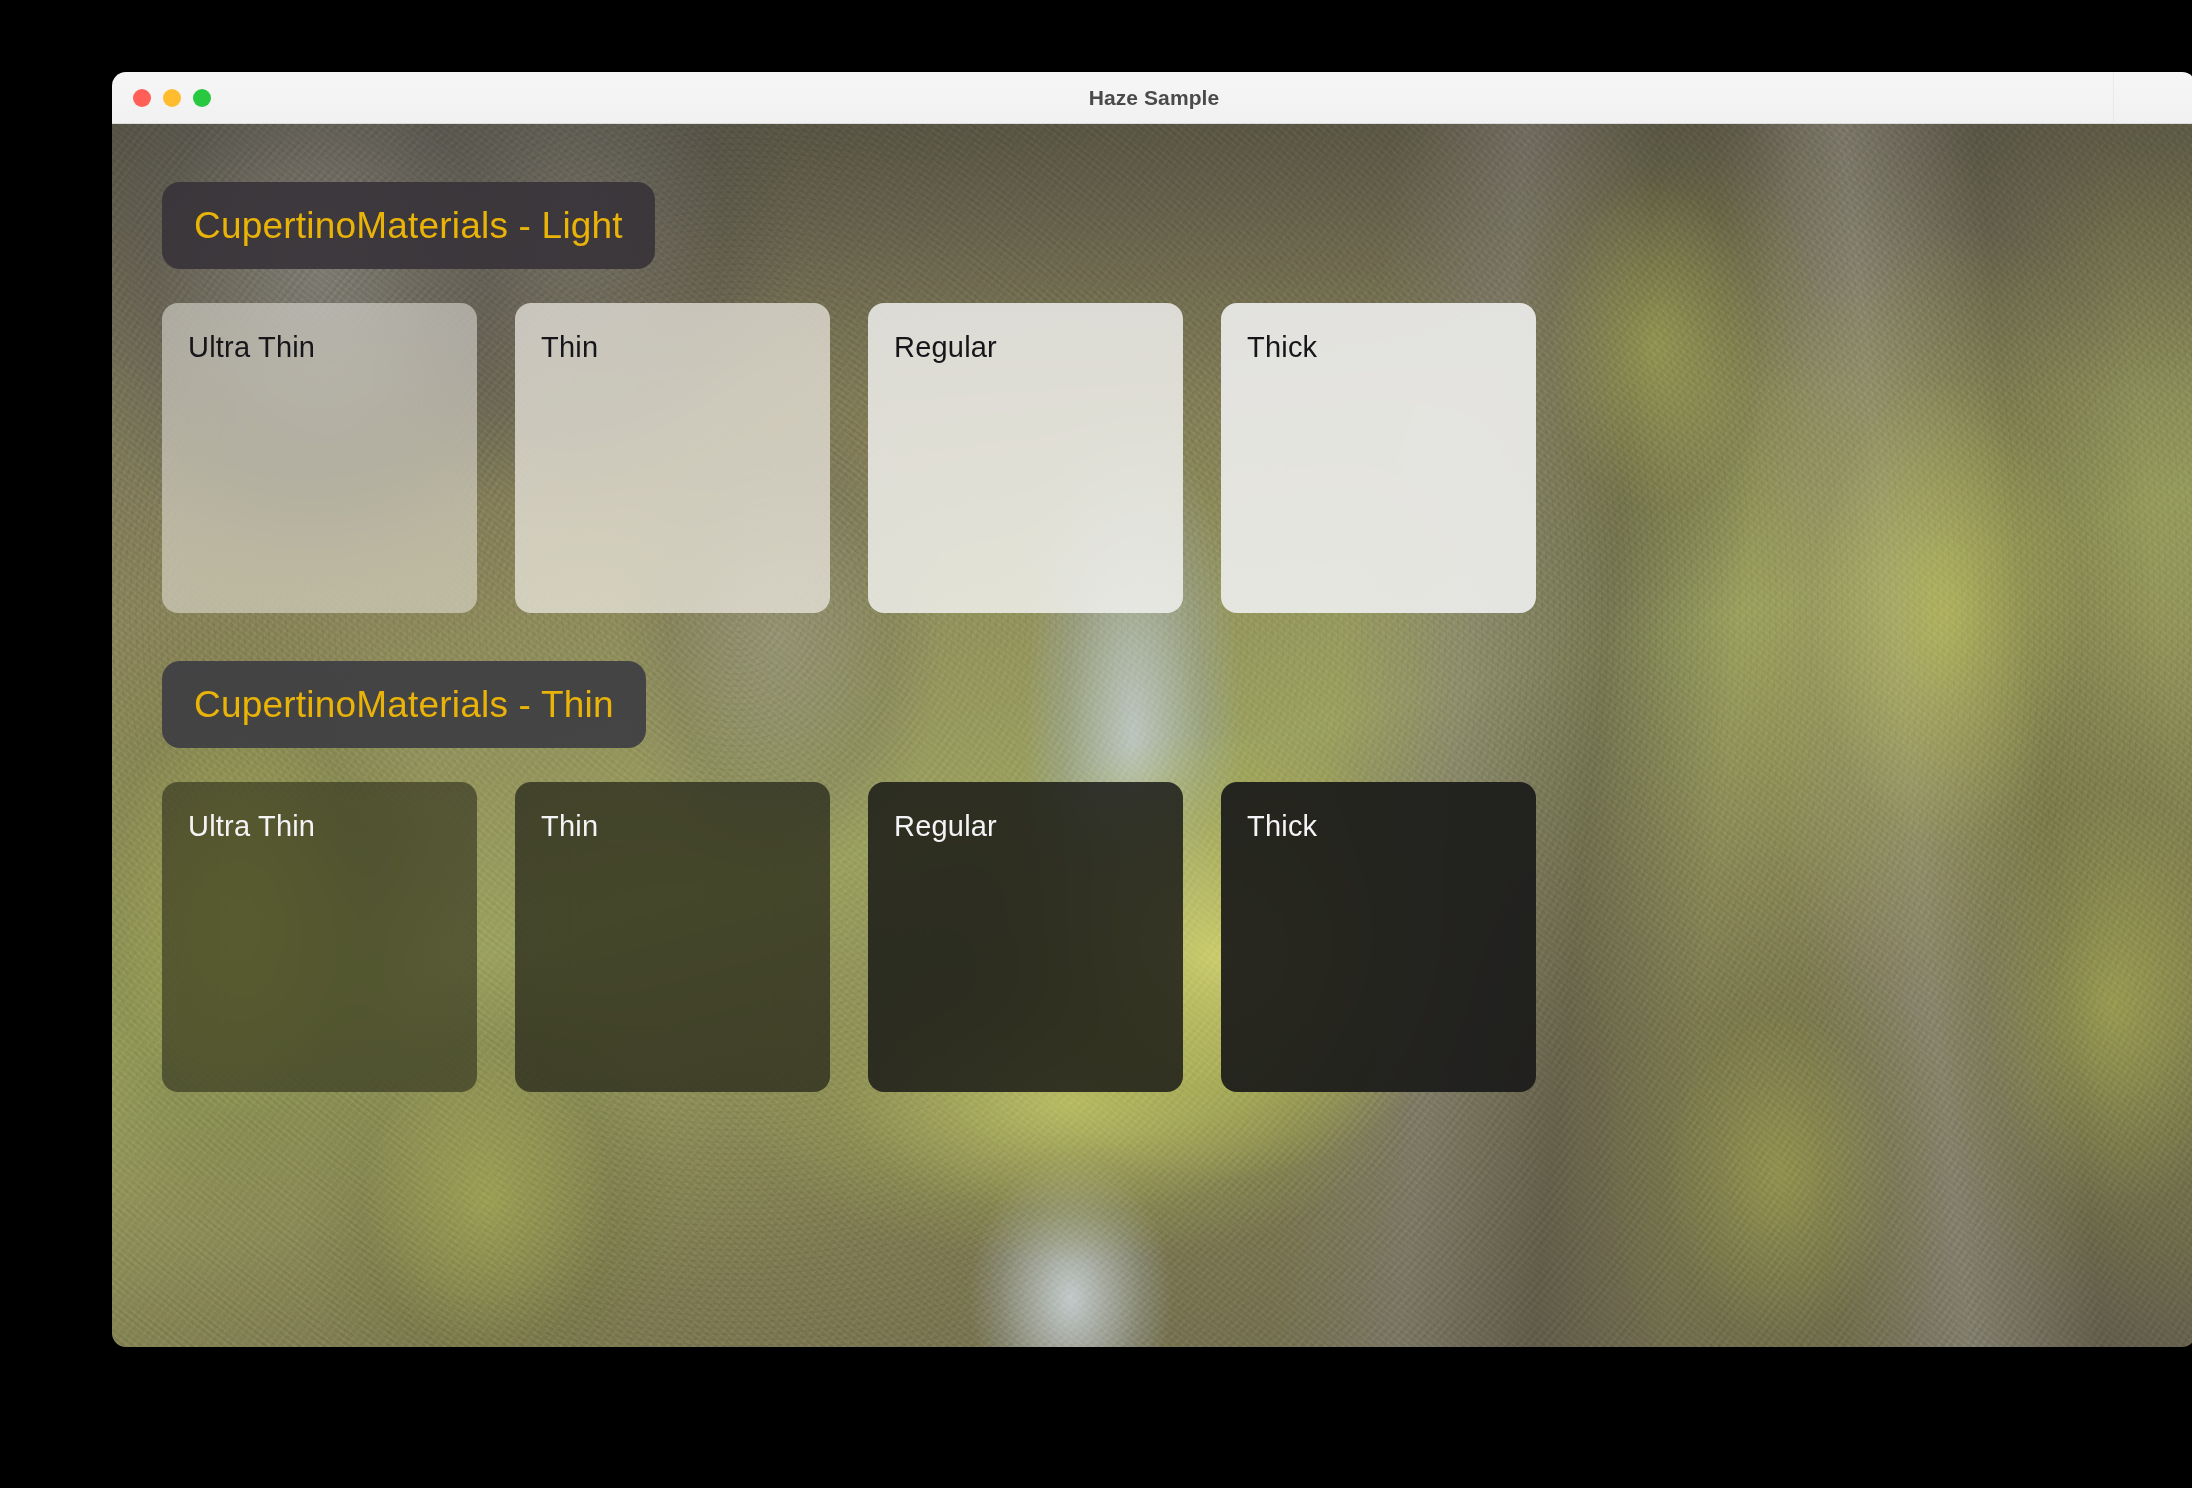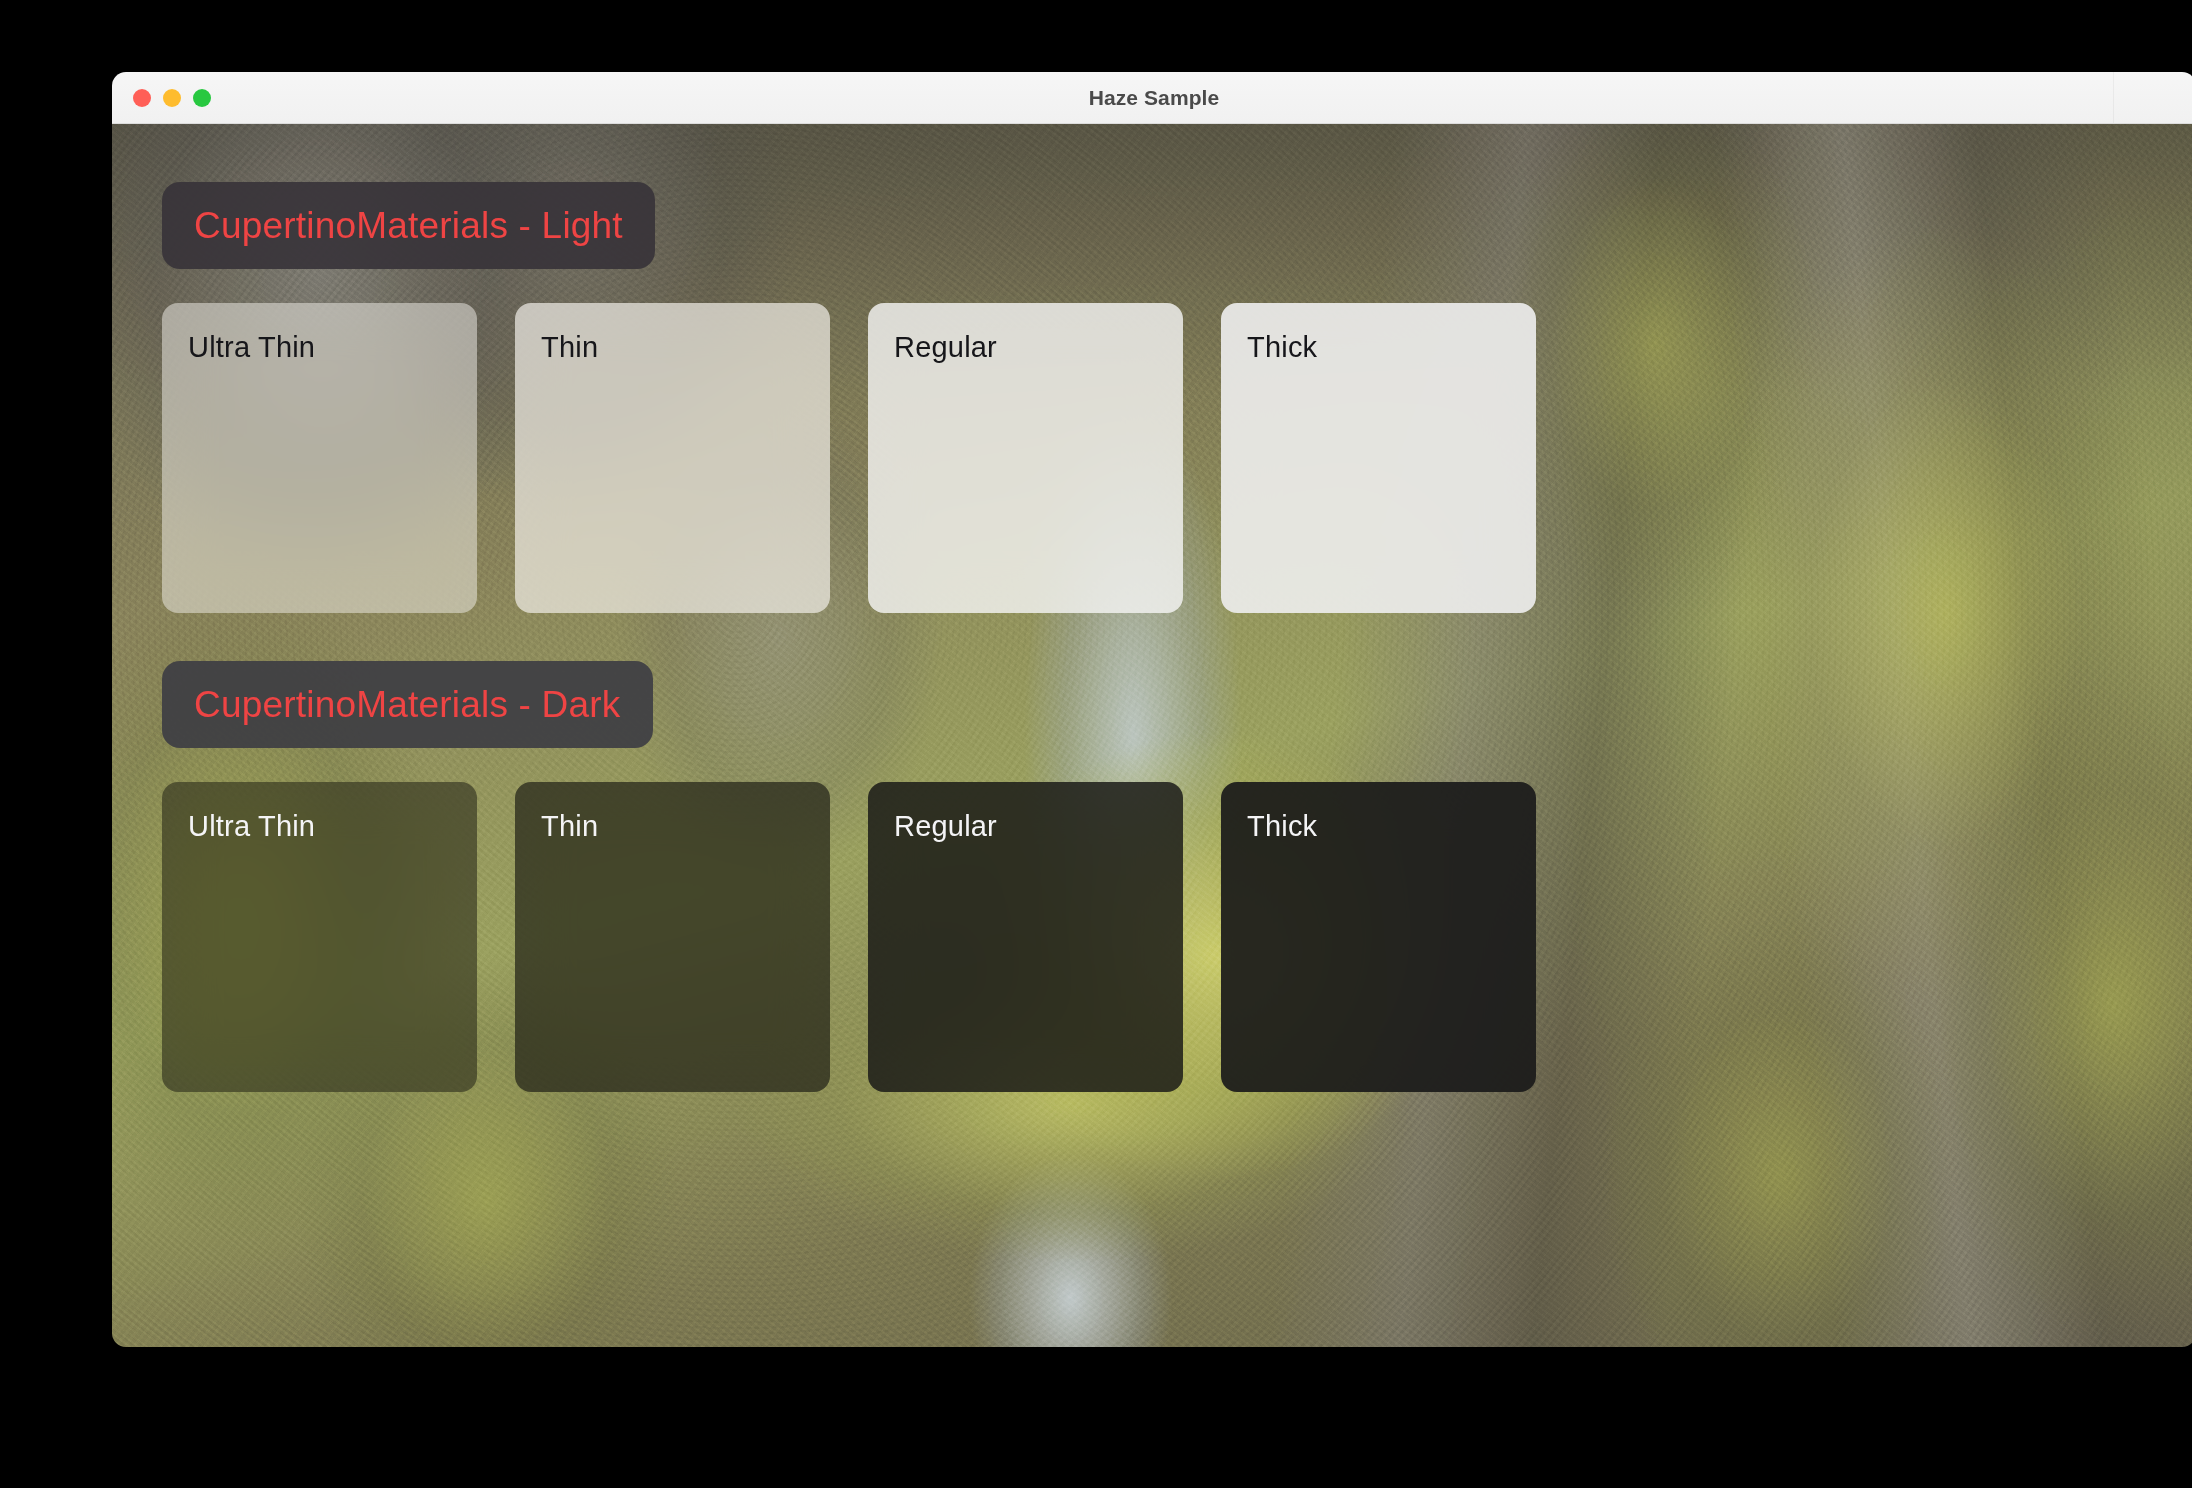--- a/index.html
+++ b/index.html
@@ -152,21 +152,21 @@
   }
   .section-header.light-hdr {
     background: rgba(54,49,56,0.88);
   }
   .section-header.dark-hdr {
     background: rgba(60,60,68,0.9);
   }
   .section-header .hdr-text {
     font-size: 37px;
     font-weight: normal;
-    color: #ef4444;
+    color: #eab308;
     letter-spacing: 0.2px;
     line-height: 1;
     white-space: nowrap;
   }
 
   .card-row {
     display: flex;
     gap: 38px;
     margin-bottom: 48px;
   }
@@ -250,21 +250,21 @@
           <div class="material-card m-light-regular">
             <span class="card-label">Regular</span>
           </div>
           <div class="material-card m-light-thick">
             <span class="card-label">Thick</span>
           </div>
         </div>
 
         
         <div class="section-header dark-hdr">
-          <div class="hdr-text">CupertinoMaterials - Dark</div>
+          <div class="hdr-text">CupertinoMaterials - Thin</div>
         </div>
 
         <div class="card-row dark-row">
           <div class="material-card m-dark-ultrathin">
             <span class="card-label">Ultra Thin</span>
           </div>
           <div class="material-card m-dark-thin">
             <span class="card-label">Thin</span>
           </div>
           <div class="material-card m-dark-regular">

